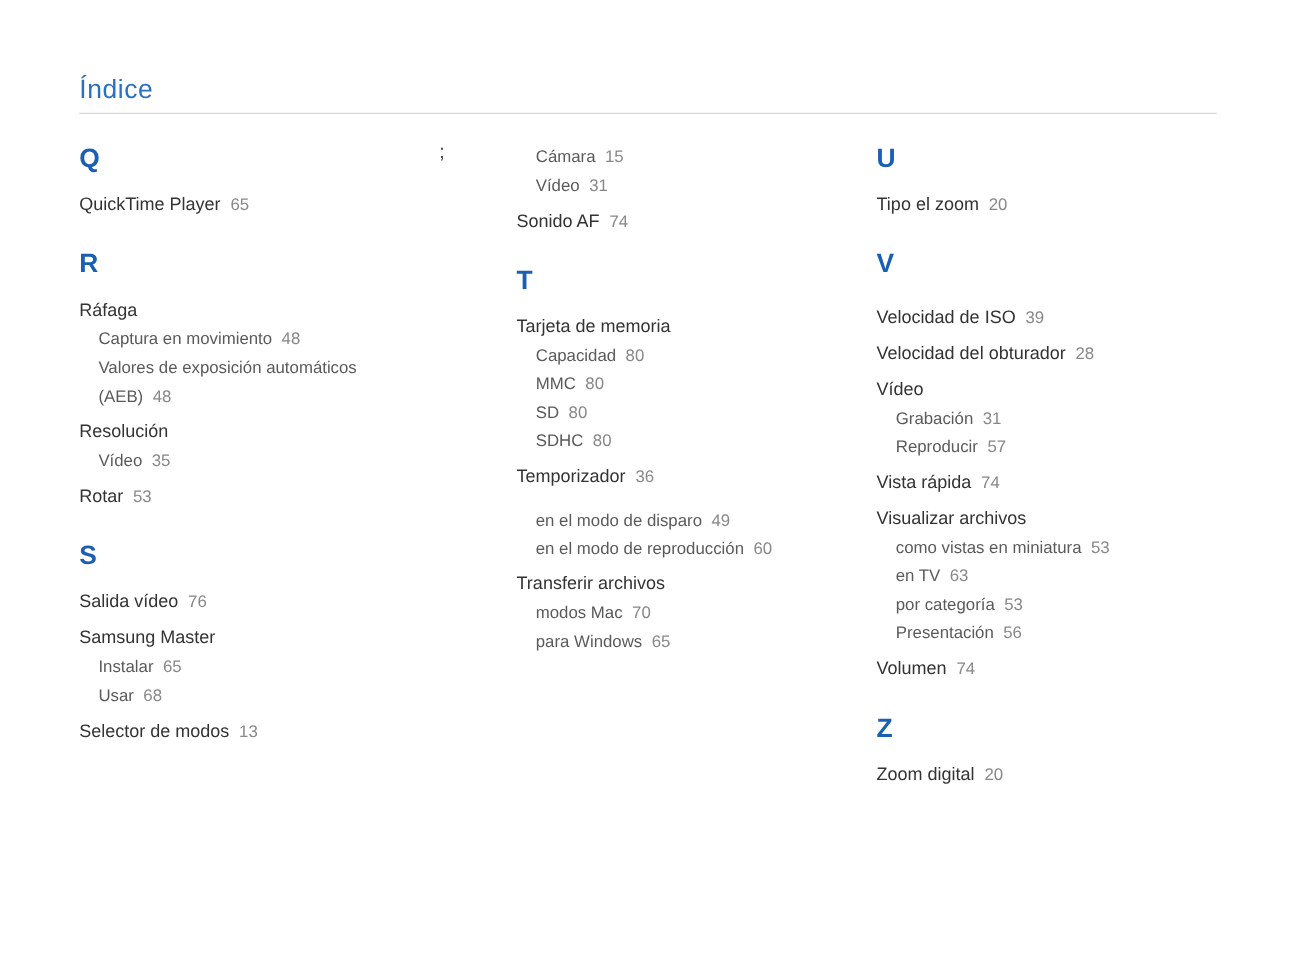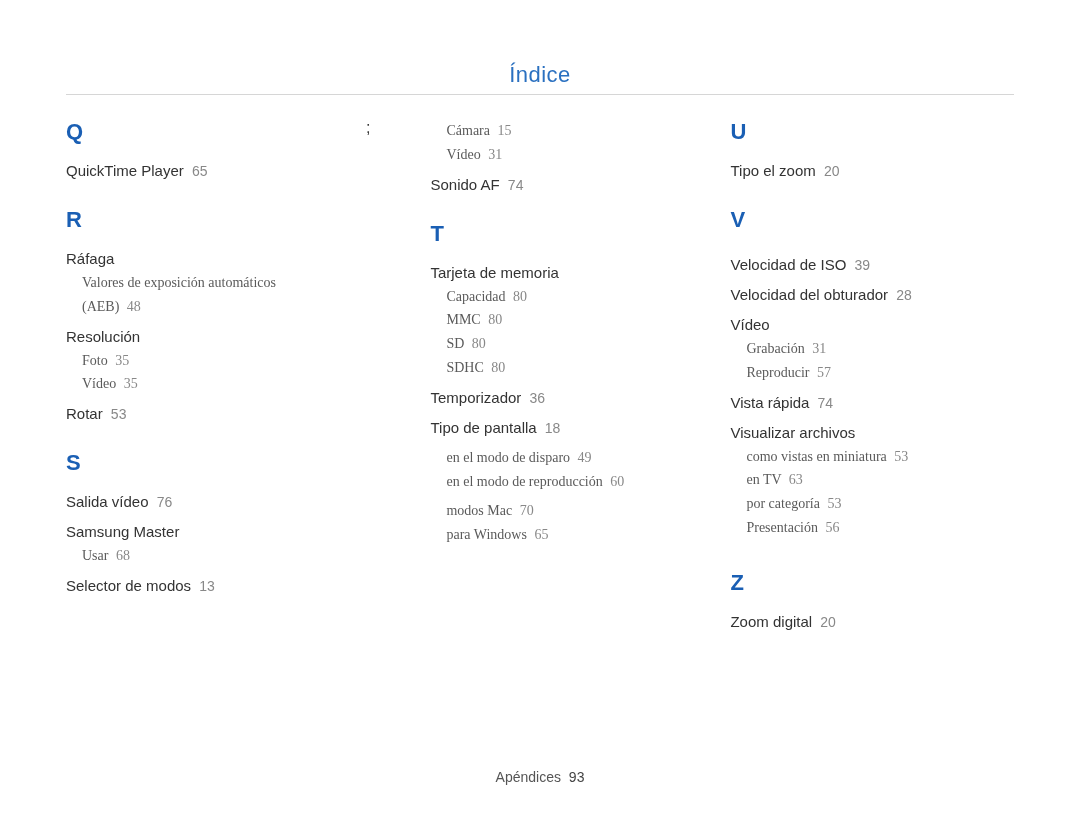--- a/index.html
+++ b/index.html
@@ -15,21 +15,20 @@
     box-sizing: border-box;
     padding: 62px 66px 40px 66px;
     position: relative;
     height: 100%;
   }
   .header {
     font-size: 22px;
     color: #2a70c0;
     font-weight: 400;
     letter-spacing: 0.5px;
-    text-align: center;
   }
   .header-rule {
     border: none;
     border-top: 1px solid #d6d6d6;
     margin: 6px 0 24px 0;
   }
   .columns {
     display: flex;
     gap: 60px;
   }
@@ -57,21 +56,20 @@
     color: #888888;
     font-size: 14px;
     font-weight: 400;
     margin-left: 4px;
   }
   .sub {
     margin-left: 16px;
     font-size: 14px;
     color: #5a5a5a;
     line-height: 1.7;
-    font-family: Liberation Serif, serif;
   }
   .spacer {
     height: 6px;
   }
   .footer {
     position: absolute;
     bottom: 30px;
     left: 0;
     width: 100%;
     text-align: center;
@@ -99,51 +97,55 @@
       <div class="entry">
         <span>QuickTime Player</span>
         <span class="page-num">65</span>
       </div>
 
       <div class="section-letter">R</div>
       <div class="entry">
         <span>Ráfaga</span>
       </div>
       <div class="sub">
+        <span>Captura en movimiento</span>
+        <span class="page-num">48</span>
+      </div>
+      <div class="sub">
         <span>Valores de exposición automáticos (AEB)</span>
         <span class="page-num">48</span>
       </div>
       <div class="spacer"></div>
       <div class="entry">
         <span>Resolución</span>
       </div>
       <div class="sub">
-        <span>Foto</span>
-        <span class="page-num">35</span>
-      </div>
-      <div class="sub">
         <span>Vídeo</span>
         <span class="page-num">35</span>
       </div>
       <div class="spacer"></div>
       <div class="entry">
         <span>Rotar</span>
         <span class="page-num">53</span>
       </div>
 
       <div class="section-letter">S</div>
       <div class="entry">
         <span>Salida vídeo</span>
         <span class="page-num">76</span>
       </div>
       <div class="spacer"></div>
       <div class="entry">
         <span>Samsung Master</span>
       </div>
       <div class="sub">
+        <span>Instalar</span>
+        <span class="page-num">65</span>
+      </div>
+      <div class="sub">
         <span>Usar</span>
         <span class="page-num">68</span>
       </div>
       <div class="spacer"></div>
       <div class="entry">
         <span>Selector de modos</span>
         <span class="page-num">13</span>
       </div>
     </div>
 
@@ -182,34 +184,33 @@
       <div class="sub">
         <span>SDHC</span>
         <span class="page-num">80</span>
       </div>
       <div class="spacer"></div>
       <div class="entry">
         <span>Temporizador</span>
         <span class="page-num">36</span>
       </div>
       <div class="spacer"></div>
-      <div class="entry">
-        <span>Tipo de pantalla</span>
-        <span class="page-num">18</span>
-      </div>
       <div class="spacer"></div>
       <div class="sub">
         <span>en el modo de disparo</span>
         <span class="page-num">49</span>
       </div>
       <div class="sub">
         <span>en el modo de reproducción</span>
         <span class="page-num">60</span>
       </div>
       <div class="spacer"></div>
+      <div class="entry">
+        <span>Transferir archivos</span>
+      </div>
       <div class="sub">
         <span>modos Mac</span>
         <span class="page-num">70</span>
       </div>
       <div class="sub">
         <span>para Windows</span>
         <span class="page-num">65</span>
       </div>
     </div>
 
@@ -263,27 +264,27 @@
       </div>
       <div class="sub">
         <span>por categoría</span>
         <span class="page-num">53</span>
       </div>
       <div class="sub">
         <span>Presentación</span>
         <span class="page-num">56</span>
       </div>
       <div class="spacer"></div>
+      <div class="entry">
+        <span>Volumen</span>
+        <span class="page-num">74</span>
+      </div>
 
       <div class="section-letter">Z</div>
       <div class="entry">
         <span>Zoom digital</span>
         <span class="page-num">20</span>
       </div>
     </div>
 
   </div>
 
-  <div class="footer">
-    <span>Apéndices</span>
-    <span class="page-num">93</span>
-  </div>
 </div>
 
 </body></html>

